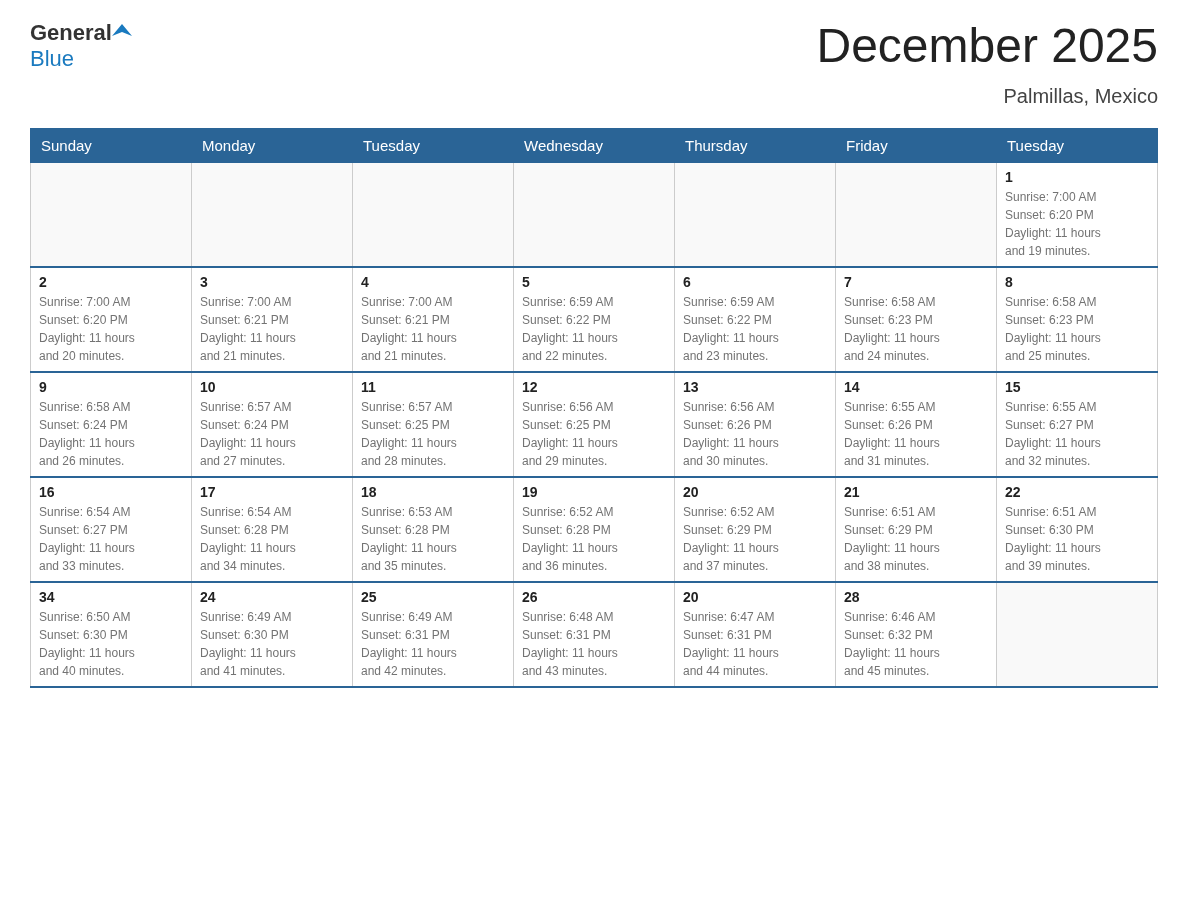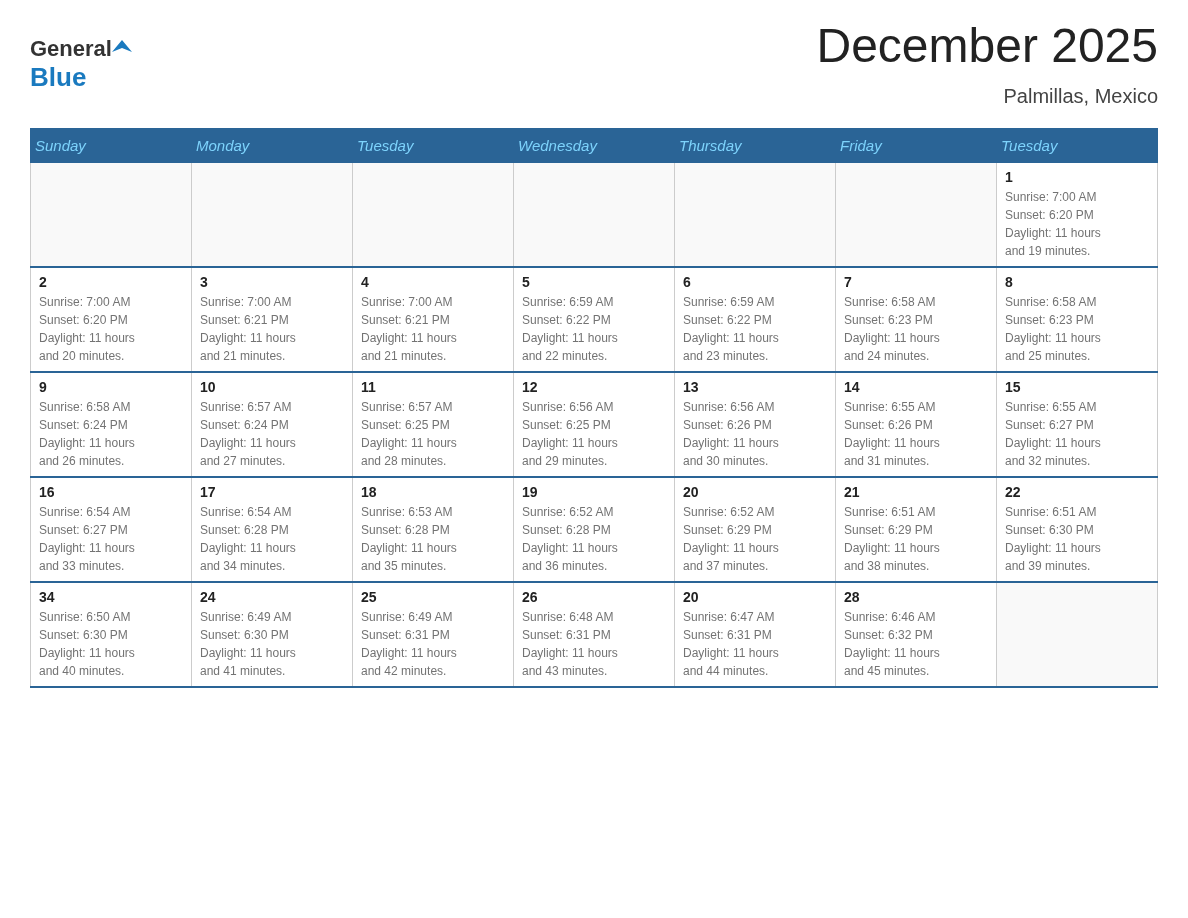--- a/index.html
+++ b/index.html
@@ -15,33 +15,32 @@
       justify-content: space-between;
       align-items: flex-start;
       margin-bottom: 20px;
     }
     .logo-text-general {
       font-size: 22px;
       font-weight: bold;
       color: #333;
     }
     .logo-text-blue {
-      font-size: 26px;
-      font-weight: bold;
+      font-size: 22px;
+      font-weight: normal;
       color: #1a7abf;
     }
     .logo-wrapper {
       display: flex;
       flex-direction: column;
       align-items: flex-start;
     }
     .logo-top-row {
       display: flex;
       align-items: center;
-      margin-top: 16px;
     }
     .title-area {
       text-align: right;
     }
     .month-title {
       font-size: 48px;
       font-weight: normal;
       color: #222;
       line-height: 1.1;
     }
@@ -49,27 +48,26 @@
       font-size: 20px;
       color: #444;
       margin-top: 12px;
     }
     .calendar {
       width: 100%;
       border-collapse: collapse;
     }
     .calendar thead tr th {
       background-color: #2a6496;
-      color: #7dd3fc;
+      color: #ffffff;
       font-size: 15px;
       font-weight: normal;
-      padding: 8px 4px;
+      padding: 8px 10px;
       text-align: left;
       border: 1px solid #2a6496;
-      font-style: italic;
     }
     .calendar tbody tr td {
       vertical-align: top;
       border: 1px solid #ccc;
       padding: 6px 8px;
       width: 14.28%;
       font-size: 12.5px;
       color: #333;
       min-height: 100px;
     }

